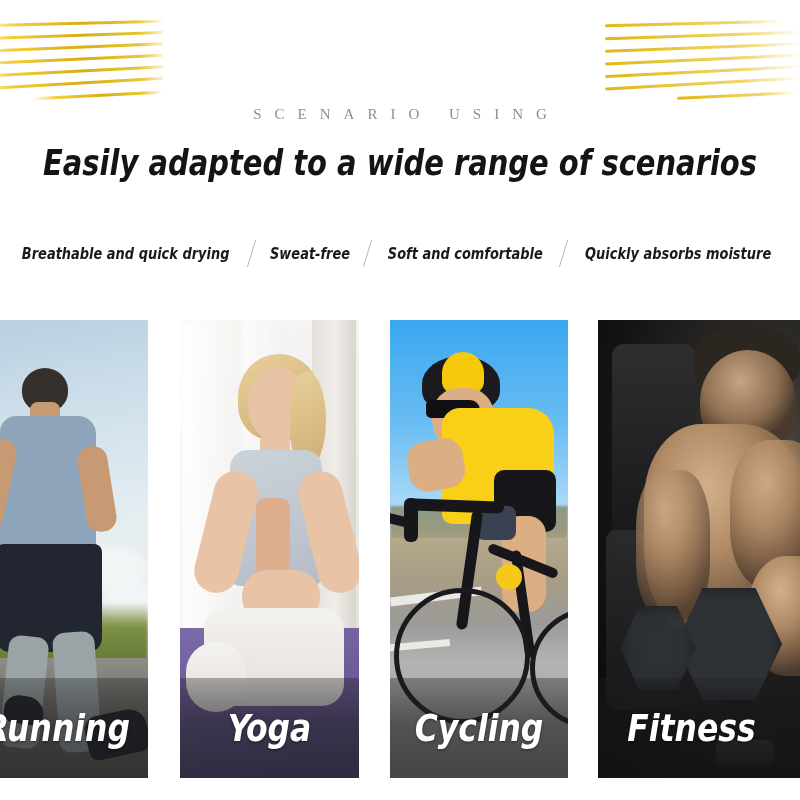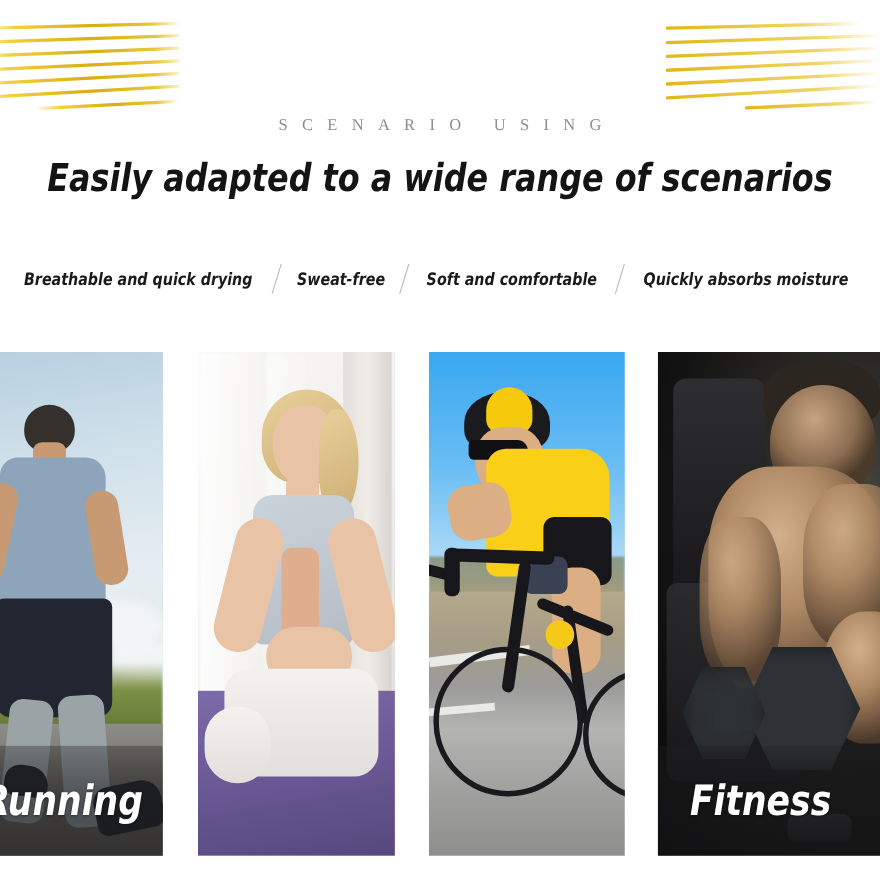--- a/index.html
+++ b/index.html
@@ -292,20 +292,23 @@
       <div class="yoga-hair" style="left:110px;top:52px;  width:36px; height:96px; border-radius:40% 50% 50% 40%;"></div>
       <div class="yoga-skin" style="left:80px; top:112px; width:30px; height:30px; border-radius:10px;"></div>
       <div class="yoga-top" style="left:50px; top:130px; width:92px; height:136px;"></div>
       <div class="yoga-skin" style="left:24px; top:150px; width:44px; height:124px; border-radius:22px; transform:rotate(14deg);"></div>
       <div class="yoga-skin" style="left:128px;top:150px; width:44px; height:124px; border-radius:22px; transform:rotate(-14deg);"></div>
       <div class="yoga-skin" style="left:76px; top:178px; width:34px; height:86px; border-radius:14px 14px 26px 26px; background:#dfae8f;"></div>
       <div class="yoga-skin" style="left:62px; top:250px; width:78px; height:54px; border-radius:26px;"></div>
       <div class="yoga-pants" style="left:24px; top:288px; width:140px; height:98px;"></div>
       <div class="yoga-pants" style="left:6px;  top:322px; width:60px;  height:70px; border-radius:30px;"></div>
     </div>
+    <div class="panel-label-bar">
+      <div class="panel-label">Yoga</div>
+    </div>
   </div>
 
   <div class="panel" id="panel-cycling">
     <div class="panel-art">
       <div class="cyc-sky"></div>
       <div class="cyc-hills"></div>
       <div class="cyc-ground"></div>
       <div class="cyc-roadline" style="left:0; top:272px; width:92px; height:9px; transform:rotate(-7deg);"></div>
       <div class="cyc-roadline" style="left:-10px; top:322px; width:70px; height:7px; transform:rotate(-5deg);"></div>
 
@@ -324,20 +327,23 @@
       <div class="cyc-bar" style="left:18px;  top:180px; width:96px; height:12px; border-radius:8px; transform:rotate(2deg);"></div>
       <div class="cyc-bar" style="left:14px;  top:178px; width:14px; height:44px;"></div>
       <div class="cyc-bar" style="left:-6px;  top:196px; width:34px; height:10px; transform:rotate(14deg);"></div>
       <div class="cyc-bar" style="left:74px;  top:190px; width:11px; height:120px; transform:rotate(8deg);"></div>
       <div class="cyc-bar" style="left:96px;  top:236px; width:74px; height:10px; transform:rotate(22deg);"></div>
       <div class="cyc-bar" style="left:128px; top:230px; width:10px; height:108px; transform:rotate(-8deg);"></div>
       <div class="cyc-wheel" style="left:4px;  top:268px; width:136px; height:136px;"></div>
       <div class="cyc-wheel" style="left:140px;top:288px; width:120px; height:120px;"></div>
       <div class="cyc-skin" style="left:106px;top:244px; width:26px; height:26px; border-radius:50%; background:#f5c91a;"></div>
     </div>
+    <div class="panel-label-bar">
+      <div class="panel-label">Cycling</div>
+    </div>
   </div>
 
   <div class="panel" id="panel-fitness">
     <div class="panel-art">
       <div class="fit-bg"></div>
       <div class="fit-bench" style="left:14px; top:24px;  width:84px;  height:200px; border-radius:12px;"></div>
       <div class="fit-bench" style="left:8px;  top:210px; width:120px; height:180px; border-radius:10px; opacity:.85;"></div>
 
       <div class="fit-hair" style="left:96px; top:6px;   width:106px; height:62px;"></div>
       <div class="fit-head" style="left:102px;top:30px;  width:96px;  height:104px;"></div>

